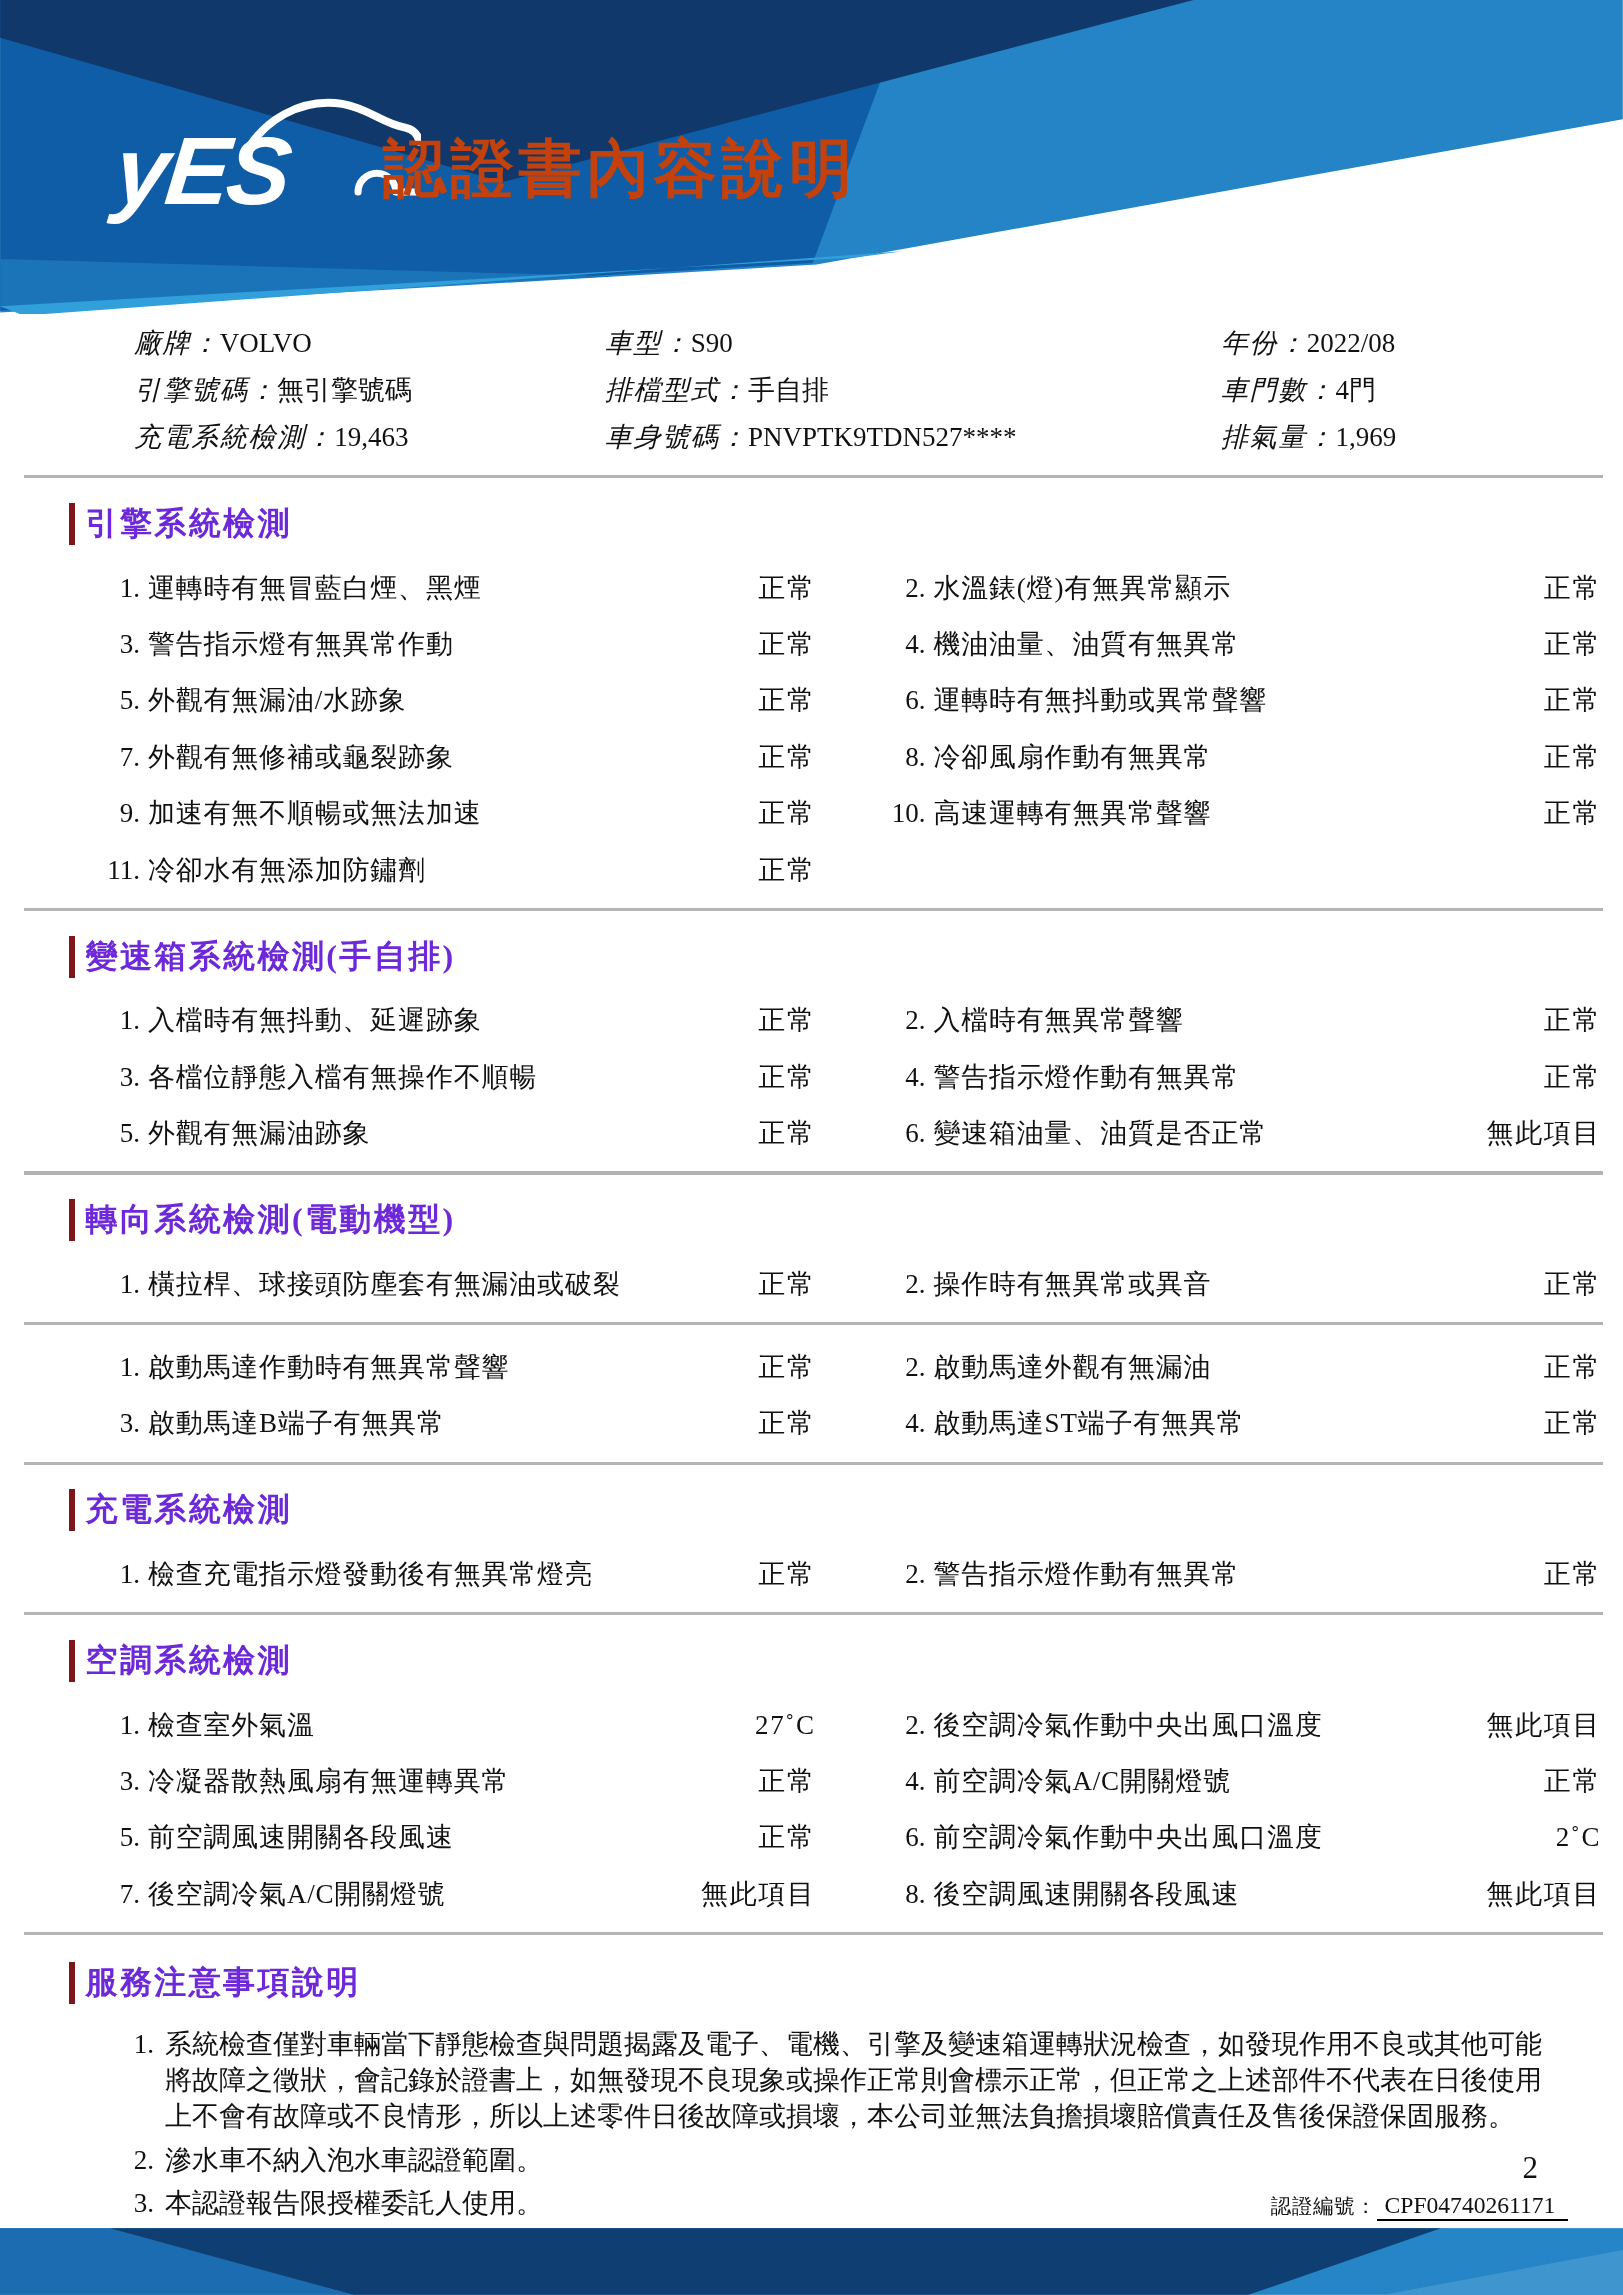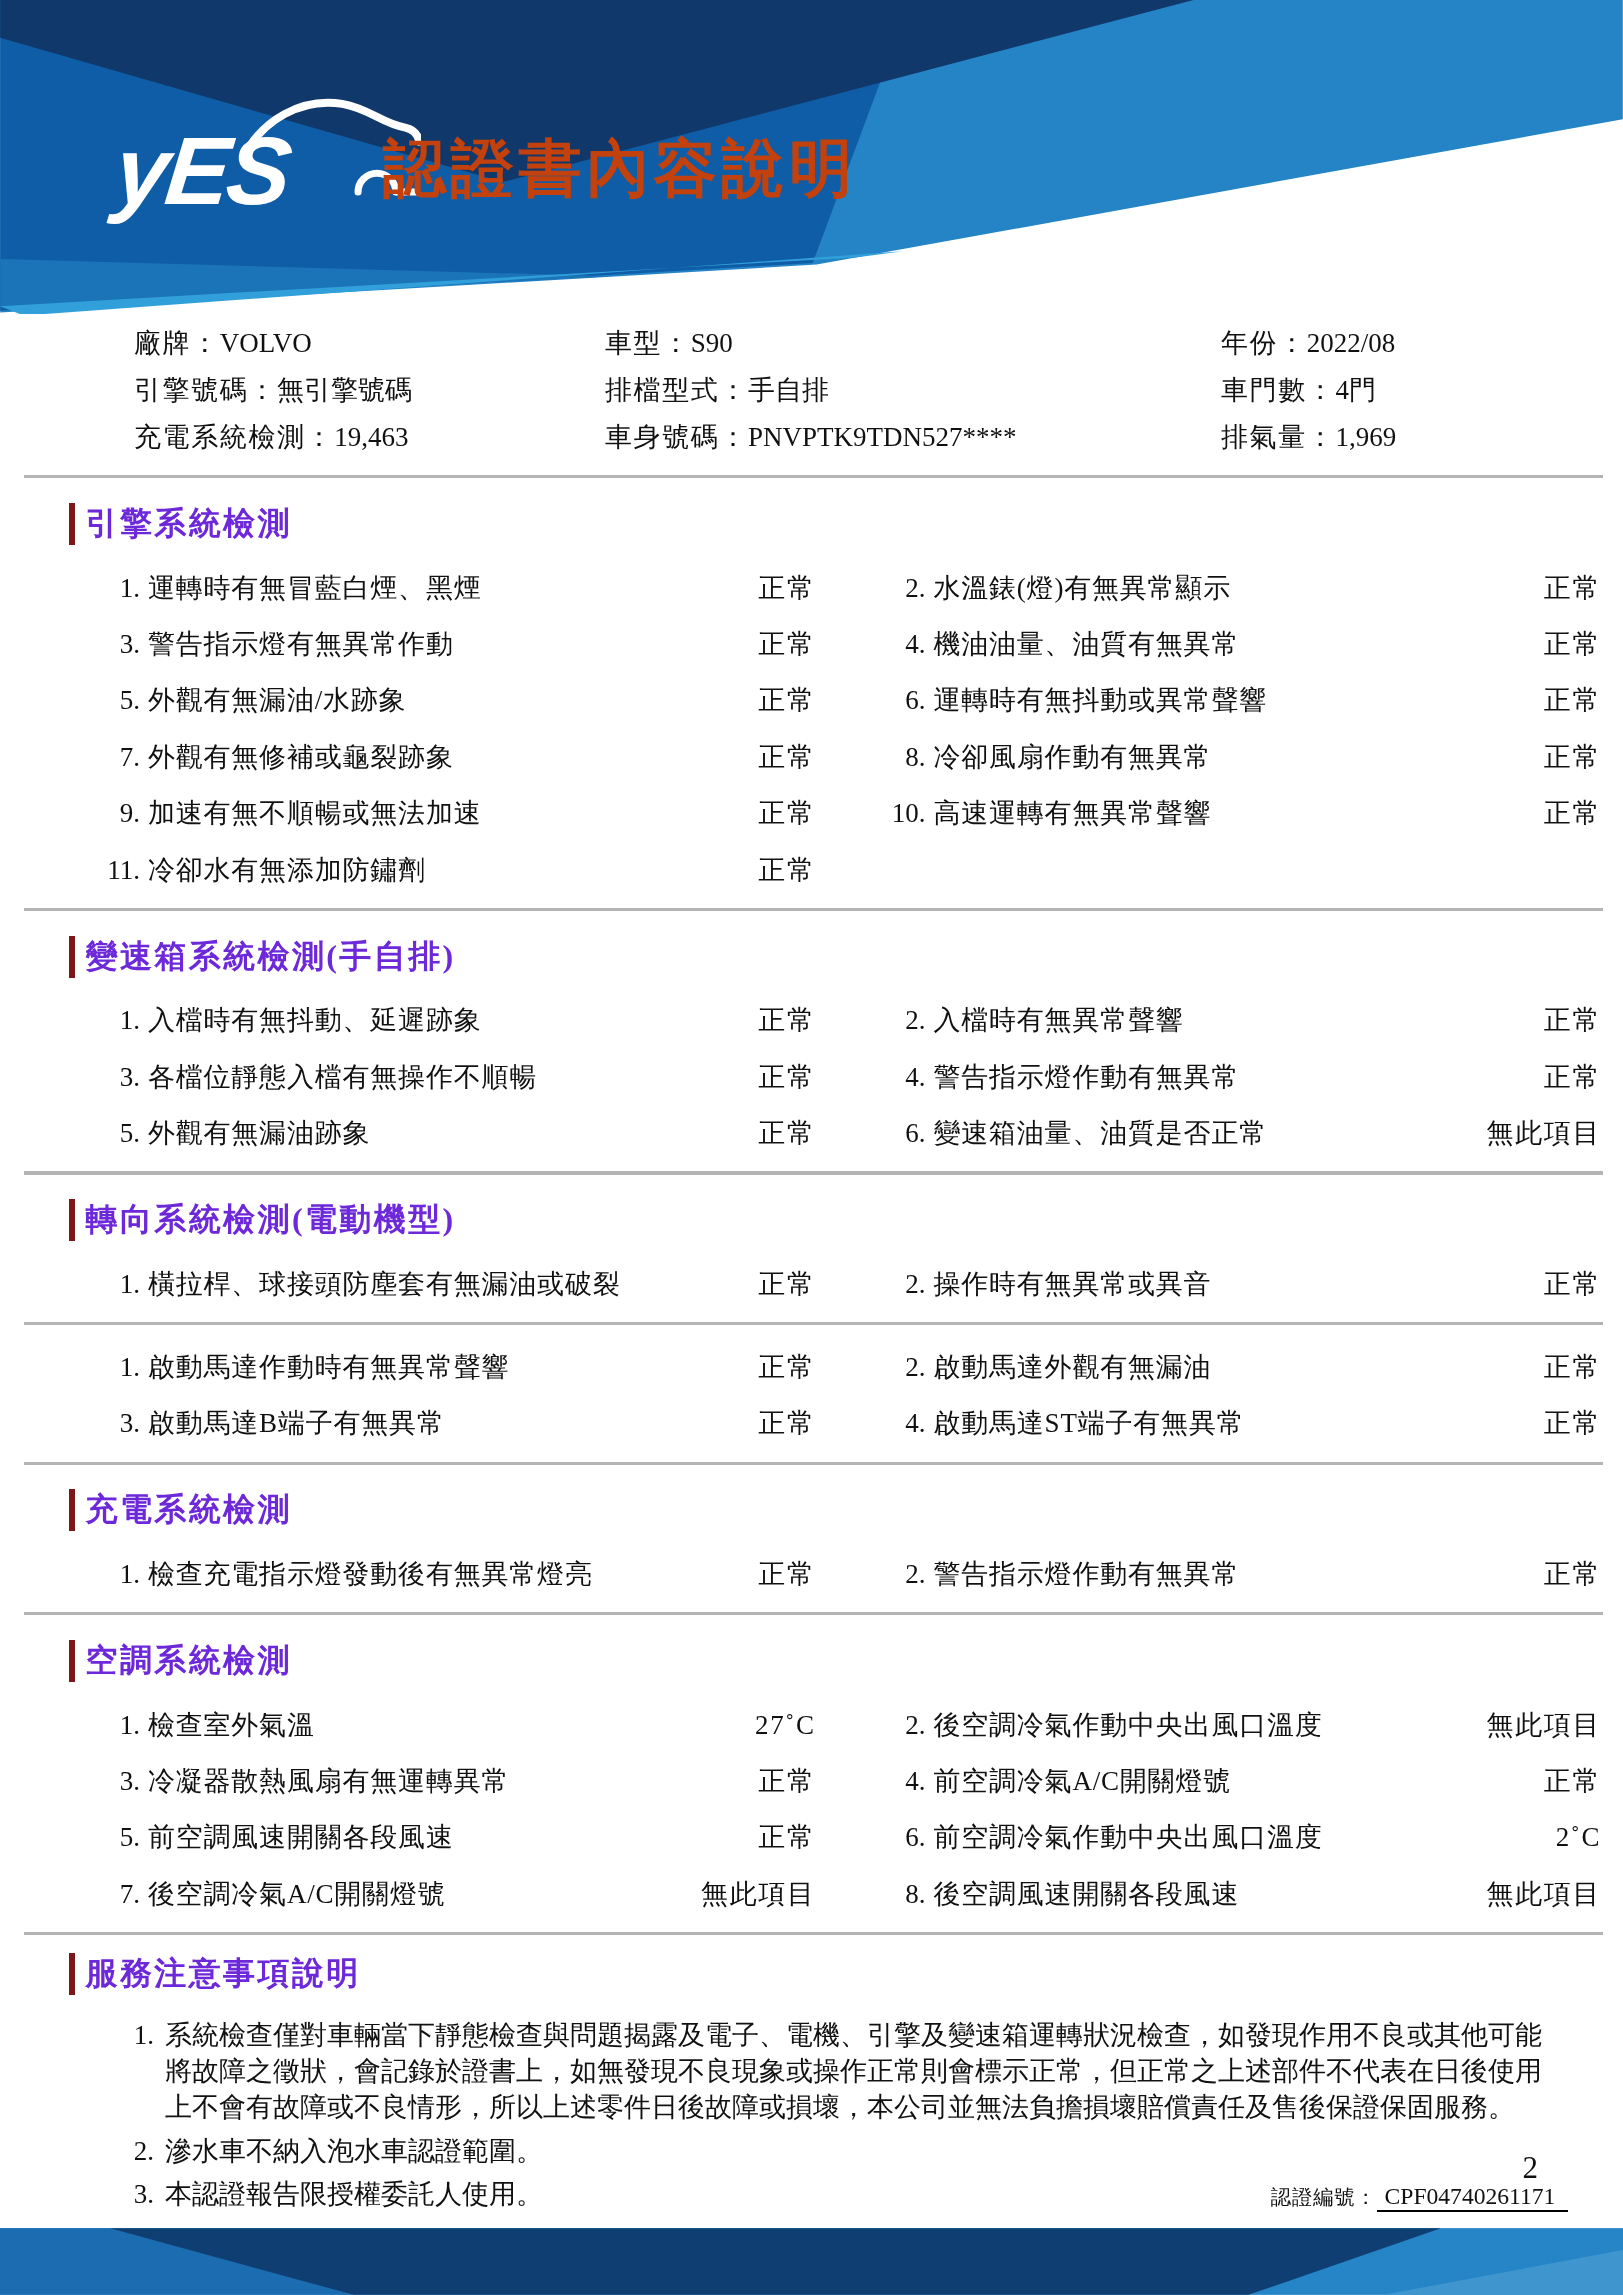--- a/index.html
+++ b/index.html
@@ -15,39 +15,39 @@
                font-size:96px; color:#fff; letter-spacing:-3.1px; display:inline-block;
                transform:skewX(-6deg); position:absolute; left:0; top:22px; }
   .car-svg { position:absolute; left:124px; top:-9.4px; }
   .header-title { position:absolute; left:383px; top:126px; font-family:"Liberation Sans", sans-serif;
                   font-weight:bold; font-size:63px; color:#c2410c; letter-spacing:4.7px; white-space:nowrap; }
 
   
   .info-grid { margin:11px 23.6px 0 134px; display:grid; grid-template-columns:471px 616px auto;
                row-gap:11px; font-size:27px; }
   .info-cell { white-space:nowrap; }
-  .info-cell .lbl { letter-spacing:1.6px; }
+  .info-cell .lbl { letter-spacing:1.6px;font-style:italic; }
 
   
   .divider { height:3.1px; background:#b4b4b4; margin:20.4px 20.4px 0 23.6px; }
 
   
   .check-section { margin-top:23.6px; }
   .sec-title-row { display:flex; align-items:center; gap:11px; margin-left:69px; }
   .sec-bar { width:5.5px; height:42px; background:#7d1618; flex:0 0 auto; }
   .sec-title-row h2 { font-size:32px; color:#6d28d9; font-weight:bold; letter-spacing:2.4px; white-space:nowrap; }
   .items { margin:23.6px 22px 0 93px; display:grid; grid-template-columns:1fr 1fr;
            column-gap:63px; row-gap:20.4px; font-size:27px; }
   .item { display:flex; align-items:baseline; }
   .item .num { min-width:47px; text-align:right; margin-right:7.9px; flex:0 0 auto; }
   .item .lbl { letter-spacing:0.8px; }
   .item .result { margin-left:auto; padding-left:15.7px; white-space:nowrap; letter-spacing:1.6px; }
 
   
-  .notes { margin-top:17px; position:relative; }
+  .notes { margin-top:26px; position:relative; }
   .notes-list { margin:20.4px 63px 0 118px; list-style:none; font-size:27px; }
   .notes-list li { display:flex; align-items:flex-start; margin-bottom:7.9px; line-height:36px; }
   .notes-list .note-num { min-width:36px; text-align:right; margin-right:11px; flex:0 0 auto; }
   .cert { position:absolute; right:55px; bottom:1.6px; white-space:nowrap; }
   .cert .cert-lbl { font-size:20.4px; letter-spacing:0.8px; }
   .cert .cert-no { font-size:23.6px; border-bottom:2.4px solid #000; padding:0 12.6px 1.6px 7.9px; }
 
   
   .page-num { position:absolute; right:85px; top:2150px; font-size:31px; font-family:"Liberation Serif", serif; }
   .page-footer { position:absolute; left:0; bottom:0; width:1623px; height:67px; }

